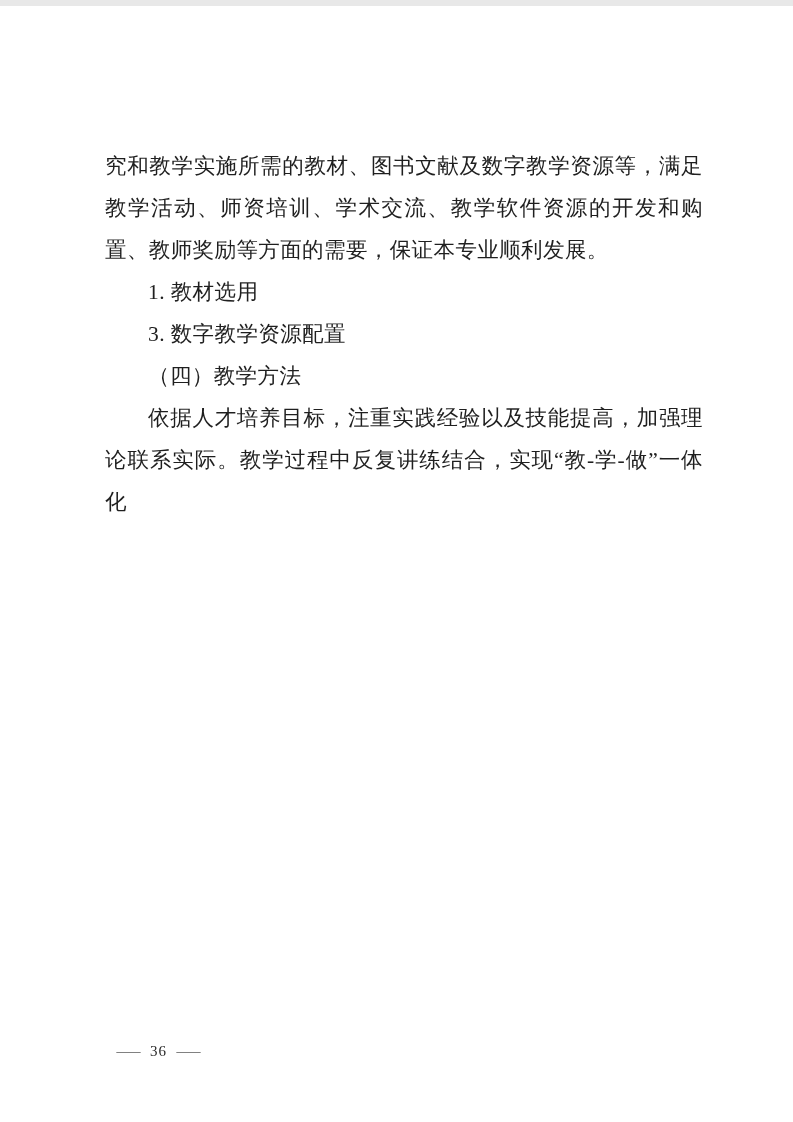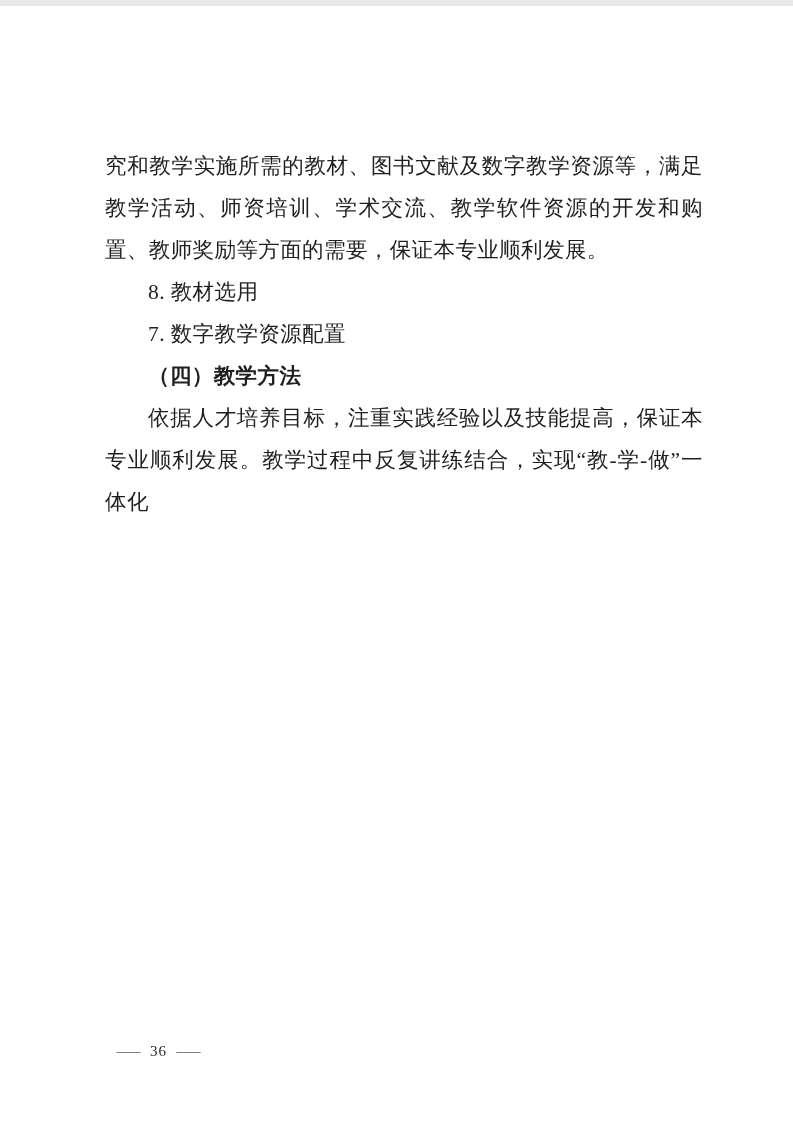--- a/index.html
+++ b/index.html
@@ -20,21 +20,21 @@
     width: 598px;
   }
   .para {
     margin: 0;
     font-size: 21.5px;
     line-height: 42px;
     text-align: justify;
     letter-spacing: 0.4px;
   }
   .para.indent { text-indent: 2em; }
-  .para.bold { font-weight: 700; }
+  .para.bold { font-weight: 400; }
   .footer {
     position: absolute;
     left: 121px;
     top: 1037px;
     display: flex;
     align-items: center;
     font-size: 15px;
     color: #2a2a2a;
   }
   .footer .dash {
@@ -45,24 +45,24 @@
   }
   .footer .dash:first-child { margin-left: 0; }
   .footer .pagenum { letter-spacing: 1px; }
 </style>
 </head>
 <body>
 
 <div class="page">
   <div class="content">
     <p class="para">究和教学实施所需的教材、图书文献及数字教学资源等，满足教学活动、师资培训、学术交流、教学软件资源的开发和购置、教师奖励等方面的需要，保证本专业顺利发展。</p>
-    <p class="para indent">8. 教材选用</p>
-    <p class="para indent">7. 数字教学资源配置</p>
+    <p class="para indent">1. 教材选用</p>
+    <p class="para indent">3. 数字教学资源配置</p>
     <p class="para indent bold">（四）教学方法</p>
-    <p class="para indent">依据人才培养目标，注重实践经验以及技能提高，保证本专业顺利发展。教学过程中反复讲练结合，实现“教-学-做”一体化</p>
+    <p class="para indent">依据人才培养目标，注重实践经验以及技能提高，加强理论联系实际。教学过程中反复讲练结合，实现“教-学-做”一体化</p>
   </div>
 
   <div class="footer">
     <span class="dash">—</span>
     <span class="pagenum">36</span>
     <span class="dash">—</span>
   </div>
 </div>
 
 </body></html>

